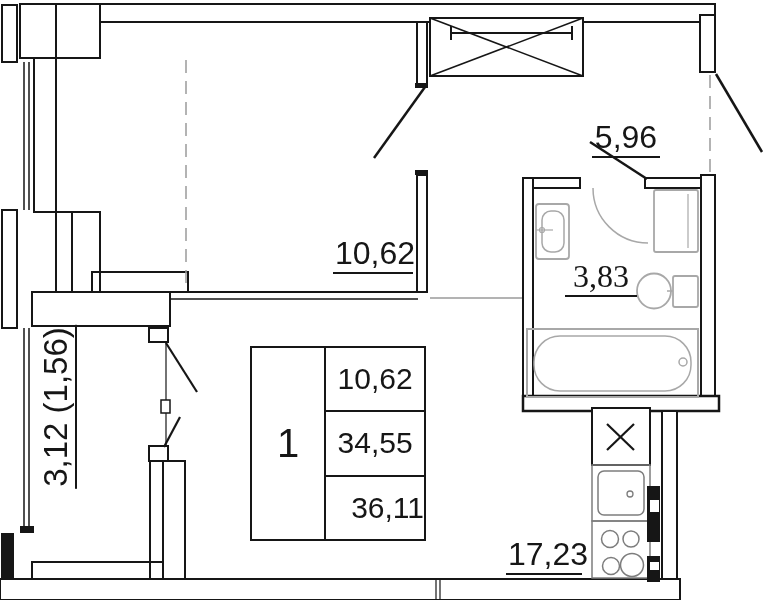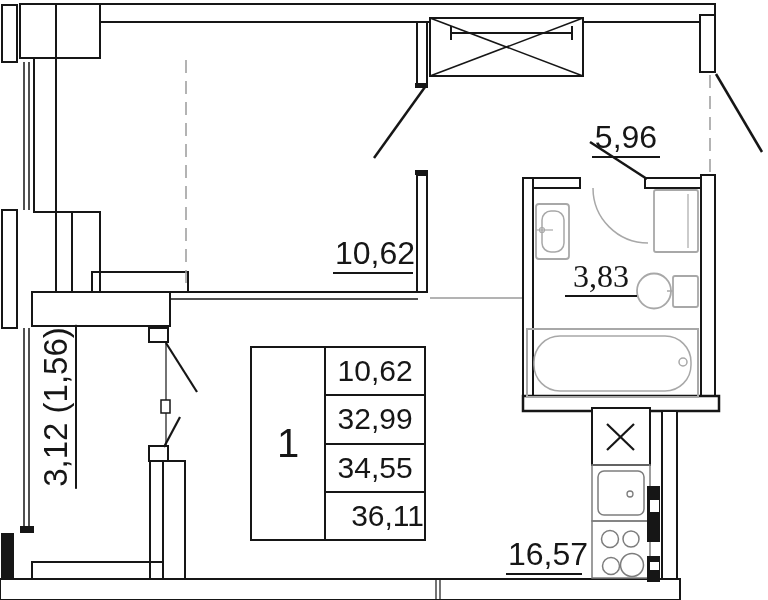--- a/index.html
+++ b/index.html
@@ -225,27 +225,26 @@
       <rect x="32" y="562" width="131" height="17" fill="url(#xhatch)" class="ln" stroke-width="2"></rect>
     </g>
   </svg>
 
   <div class="area-label" style="left:333px;top:237px;width:76px;">10,62</div>
 
   <div class="area-label" style="left:592px;top:121px;width:64px;">5,96</div>
 
   <div class="area-label" style="left:565px;top:260px;width:68px;font-family:Liberation Serif, serif;">3,83</div>
 
-  <div class="area-label" style="left:506px;top:538px;width:72px;">16,57</div>
+  <div class="area-label" style="left:506px;top:538px;width:72px;">17,23</div>
 
   <div class="area-label rot" style="left:58px;top:407px;">3,12 (1,56)</div>
 
   <div class="info-table">
     <div class="cell-left">1</div>
     <div class="col-right">
       <div class="row">10,62</div>
-      <div class="row">32,99</div>
       <div class="row">34,55</div>
       <div class="row">36,11</div>
     </div>
   </div>
 
 </div>
 
 </body></html>

